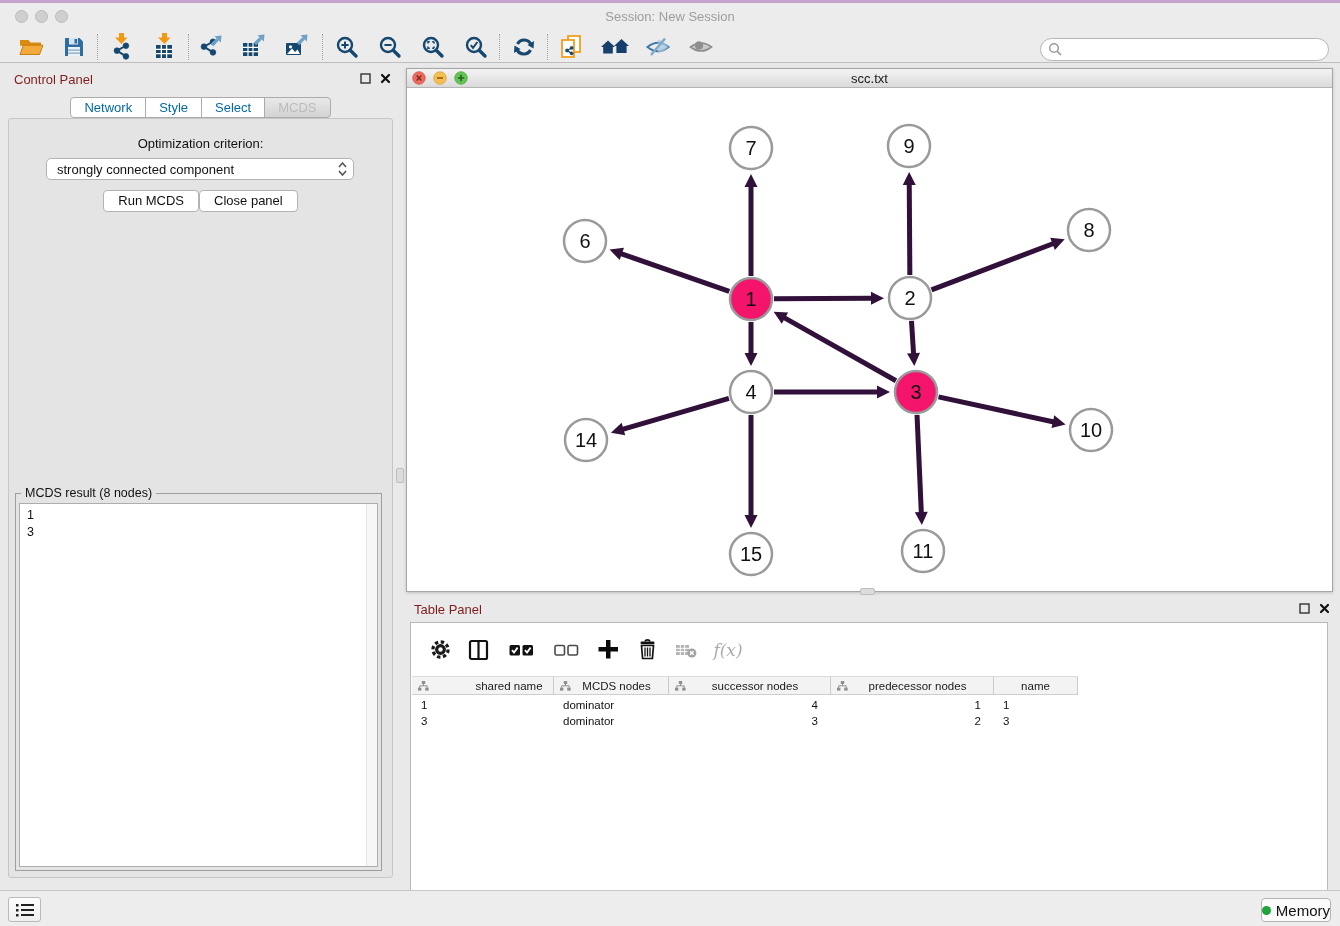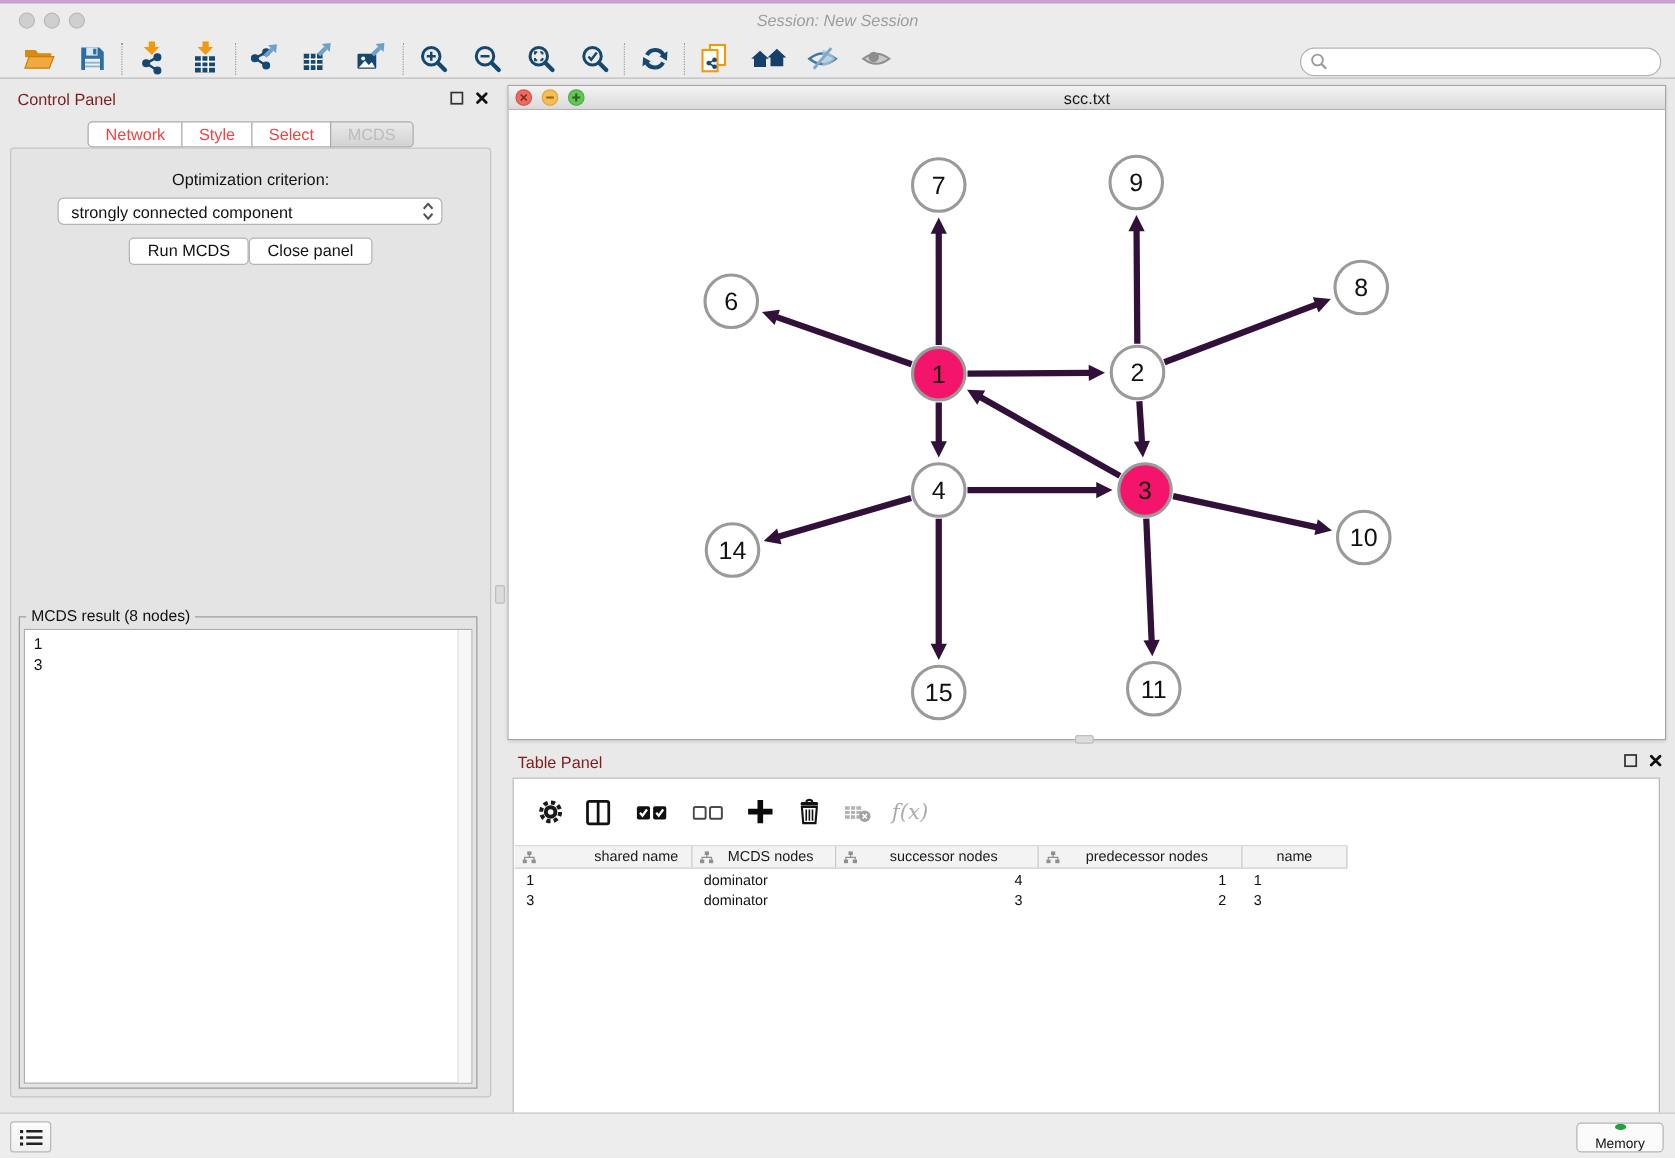--- a/index.html
+++ b/index.html
@@ -6,41 +6,41 @@
   html,body { margin:0; padding:0; }
   body {
     width:1340px; height:926px; position:relative; overflow:hidden;
     font-family:"Liberation Sans", sans-serif; background:#E9E9E9;
     -webkit-font-smoothing:antialiased;
   }
   .abs { position:absolute; }
 
   
   .top-strip { left:0; top:0; width:1340px; height:3px; background:#C6A3CE; }
-  .titlebar { left:0; top:3px; width:1340px; height:41px; background:#ECECEC; border-bottom:1px solid #c2410c;font-style:italic; }
+  .titlebar { left:0; top:3px; width:1340px; height:41px; background:#ECECEC; border-bottom:1px solid #c2410c; }
   .traffic { position:absolute; left:15px; top:7px; display:flex; gap:7px; }
   .traffic .dot { width:13px; height:13px; border-radius:50%; background:#CFCFCF; border:1px solid #BABABA; }
   .win-title { position:absolute; left:0; right:0; top:6px; text-align:center; font-size:13px; color:#9D9D9D; }
 
   
   .toolbar { left:0; top:31px; width:1340px; height:32px; background:#ECECEC; border-bottom:1px solid #BDBDBD;
              display:flex; align-items:center; padding-left:9px; }
   .tb-btn { width:43px; height:30px; display:flex; align-items:center; justify-content:center; flex:0 0 auto; }
   .tb-sep { width:1px; height:26px; border-left:1px dotted #9F9F9F; margin:0 2px; flex:0 0 auto; }
   .search-wrap { position:absolute; right:11px; top:38px; width:289px; height:23px; background:#FFF;
                  border:1px solid #B5B5B5; border-radius:12px; display:flex; align-items:center; padding-left:7px; }
   .search-wrap input { border:none; outline:none; flex:1; height:18px; font-size:12px; background:transparent; }
 
   
   .control-panel { left:6px; top:68px; width:389px; height:810px; }
   .panel-head { position:absolute; left:0; top:0; right:0; height:24px; }
   .panel-head .p-title { position:absolute; left:8px; top:4px; font-size:13px; color:#7f1d1d; }
   .panel-head .p-btns { position:absolute; right:4px; top:5px; display:flex; gap:9px; align-items:center; }
   .tabs-row { position:absolute; left:0; right:0; top:29px; display:flex; justify-content:center; }
-  .tab { height:21px; line-height:19px; padding:0 13px; font-size:13px; color:#ef4444; background:#FFF;
+  .tab { height:21px; line-height:19px; padding:0 13px; font-size:13px; color:#0369a1; background:#FFF;
          border:1px solid #ABABAB; margin-left:-1px; }
   .tab:first-child { border-radius:4px 0 0 4px; margin-left:0; }
   .tab:last-child { border-radius:0 4px 4px 0; }
   .tab.selected { background:linear-gradient(#E9E9E9,#D3D3D3); color:#BCBCBC; }
   .cp-content { position:absolute; left:2px; right:2px; top:50px; bottom:0; background:#E4E4E4;
                 border:1px solid #C6C6C6; border-radius:3px; }
   .opt-label { position:absolute; left:0; right:0; top:17px; text-align:center; font-size:13px; color:#111; }
   .combo { position:absolute; left:37px; top:39px; width:308px; height:22px; background:#FFF;
            border:1px solid #B3B3B3; border-radius:5px; display:flex; align-items:center; padding:0 6px 0 10px; }
   .combo .combo-text { flex:1; font-size:13px; color:#111; white-space:nowrap; overflow:hidden; }
@@ -81,21 +81,21 @@
   .grid-row { position:absolute; display:flex; height:16px; font-size:11.5px; color:#111; }
   .gr-cell { height:16px; line-height:16px; white-space:nowrap; }
   .tp-tabs { position:absolute; left:0; right:0; top:266px; display:flex; justify-content:center; }
 
   
   .status-bar { left:0; top:890px; width:1340px; height:36px; background:#EDEDED; border-top:1px solid #C8C8C8; }
   .list-btn { position:absolute; left:8px; top:6px; width:33px; height:25px; background:linear-gradient(#FDFDFD,#EFEFEF);
               border:1px solid #B9B9B9; border-radius:3px; display:flex; align-items:center; justify-content:center; }
   .memory-btn { position:absolute; right:9px; top:7px; width:70px; height:24px; background:#FBFBFB;
                 border:1px solid #B5B5B5; border-radius:4px; display:flex; align-items:center; justify-content:center;
-                gap:5px; font-size:11px; color:#111;flex-direction:column; }
+                gap:5px; font-size:15px; color:#111; }
   .memory-dot { width:9px; height:9px; border-radius:50%; background:#1FA33C; }
 </style>
 </head>
 <body>
 
 <div class="abs top-strip"></div>
 <div class="abs titlebar">
   <div class="traffic">
     <div class="dot"></div>
     <div class="dot"></div>

